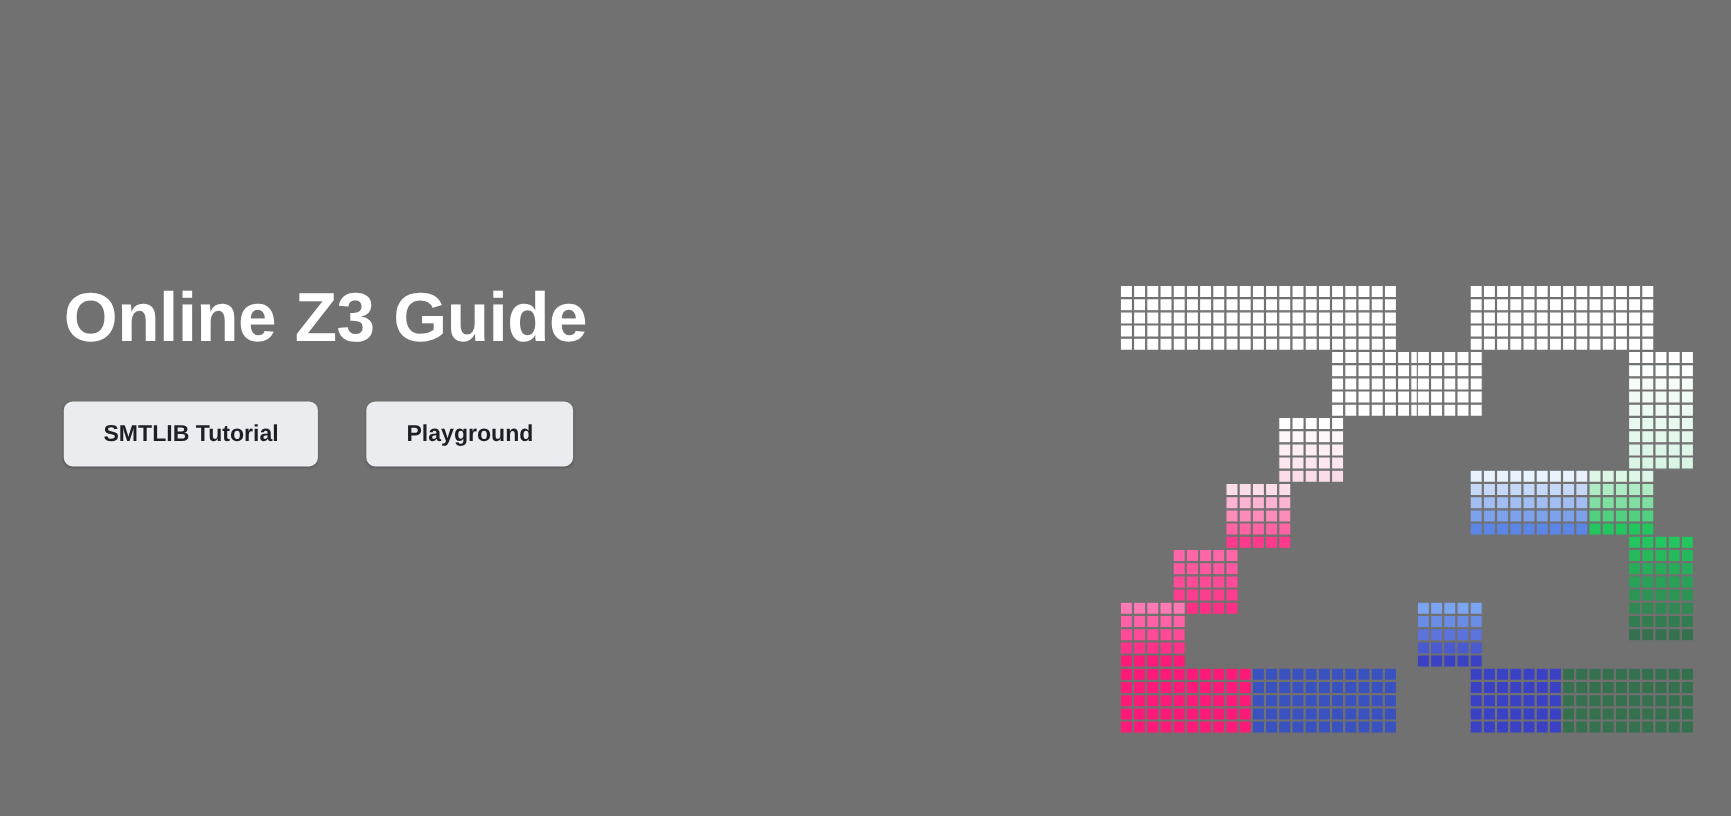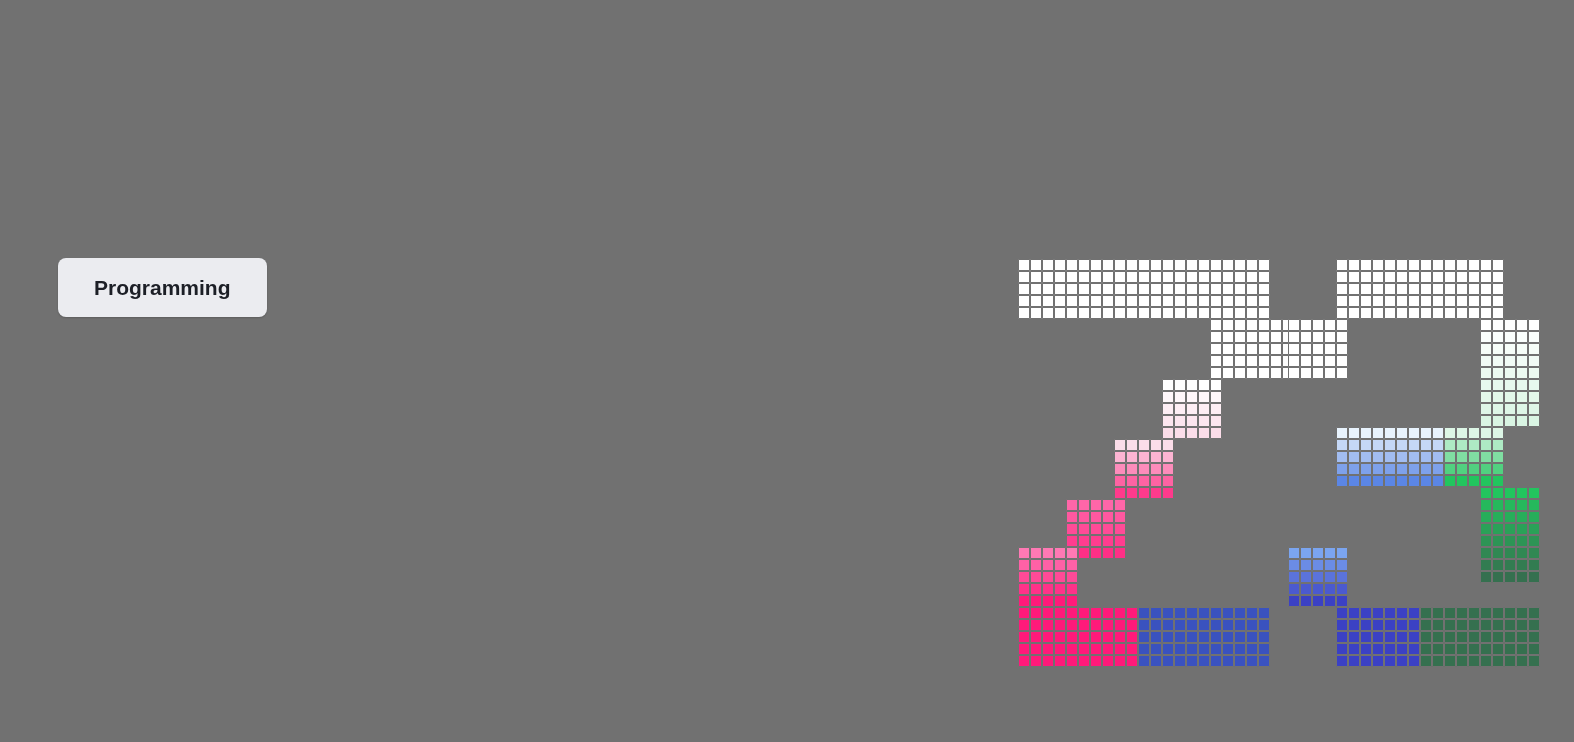--- a/index.html
+++ b/index.html
@@ -89,23 +89,25 @@
     background: #ffffff;
     border-radius: 1px;
   }
 </style>
 </head>
 <body>
 
 <section id="hero">
 
   <div id="left-block">
+    <h1 id="page-title">Online Z3 Guide</h1>
 
     <div id="cta-row">
-      <button class="cta-button">Programming</button>
+      <button class="cta-button">SMTLIB Tutorial</button>
+      <button class="cta-button">Playground</button>
     </div>
   </div>
 
   <div id="pixel-logo">
     <div class="glyph" id="glyph-7">
         <div class="pxblock" style="left: 0px; top: 0px; grid-template-columns: repeat(21, 12px); grid-template-rows: repeat(5, 12px);">
           <div class="pxcell" style="background: rgb(255, 255, 255);"></div>
           <div class="pxcell" style="background: rgb(255, 255, 255);"></div>
           <div class="pxcell" style="background: rgb(255, 255, 255);"></div>
           <div class="pxcell" style="background: rgb(255, 255, 255);"></div>

